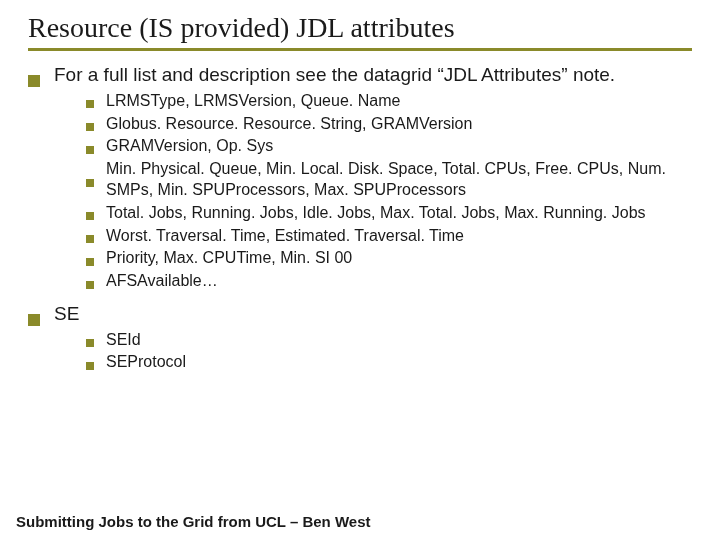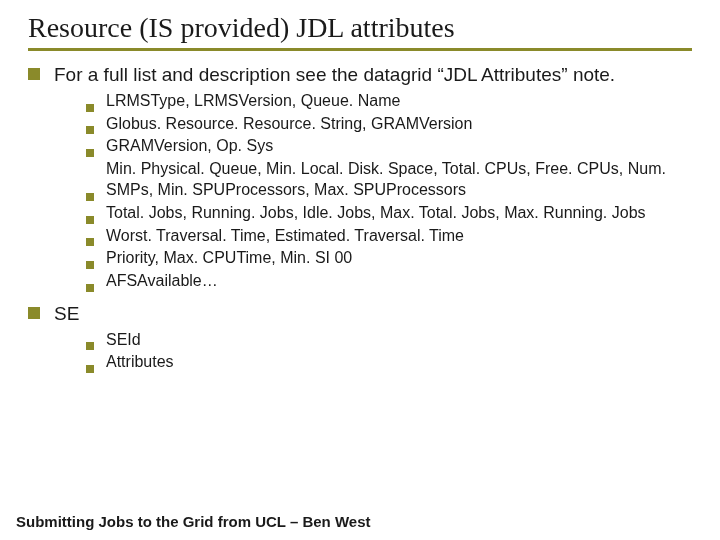--- a/index.html
+++ b/index.html
@@ -22,21 +22,21 @@
     color: #1a1a1a;
     margin: 0 0 4px 0;
   }
   .rule {
     height: 3px;
     background: #8a8a2a;
     margin: 2px 0 12px 0;
   }
   .level1 {
     display: flex;
-    align-items: flex-start;
+    align-items: flex-end;
     margin-bottom: 4px;
   }
   .level1 .bullet1 {
     width: 12px;
     height: 12px;
     background: #8a8a2a;
     flex-shrink: 0;
     margin-top: 5px;
     margin-right: 14px;
   }
@@ -45,21 +45,21 @@
     line-height: 1.25;
     color: #1a1a1a;
   }
   .level2-wrap {
     margin-left: 34px;
     margin-top: 4px;
     margin-bottom: 10px;
   }
   .level2 {
     display: flex;
-    align-items: flex-end;
+    align-items: center;
     margin-bottom: 2px;
     padding-left: 24px;
   }
   .level2 .bullet2 {
     width: 8px;
     height: 8px;
     background: #8a8a2a;
     flex-shrink: 0;
     margin-top: 6px;
     margin-right: 12px;
@@ -129,18 +129,18 @@
     <div class="bullet1"></div>
     <div class="text1">SE</div>
   </div>
   <div class="level2-wrap">
     <div class="level2">
       <div class="bullet2"></div>
       <div class="text2">SEId</div>
     </div>
     <div class="level2">
       <div class="bullet2"></div>
-      <div class="text2">Attributes</div>
+      <div class="text2">SEProtocol</div>
     </div>
   </div>
 </div>
 
 <div class="footer">Submitting Jobs to the Grid from UCL – Ben West</div>
 
 </body></html>

